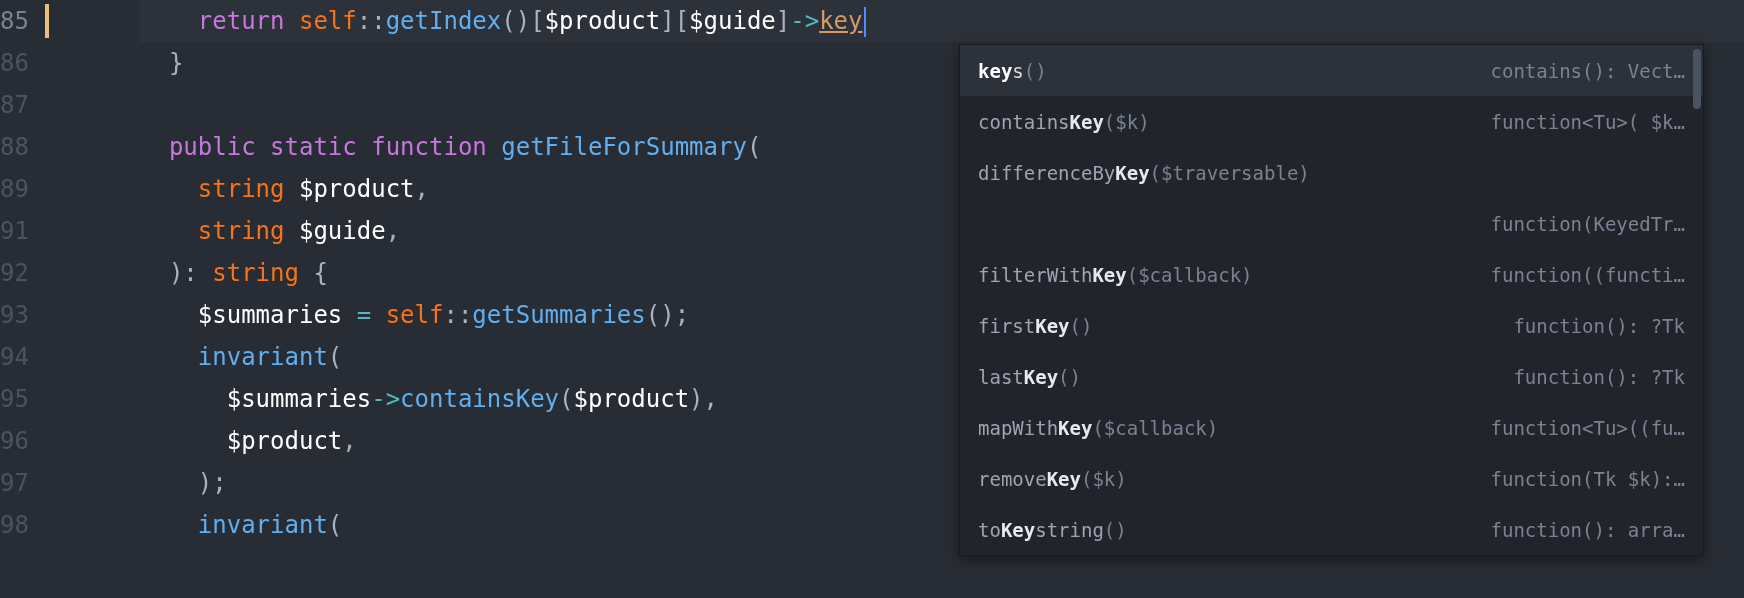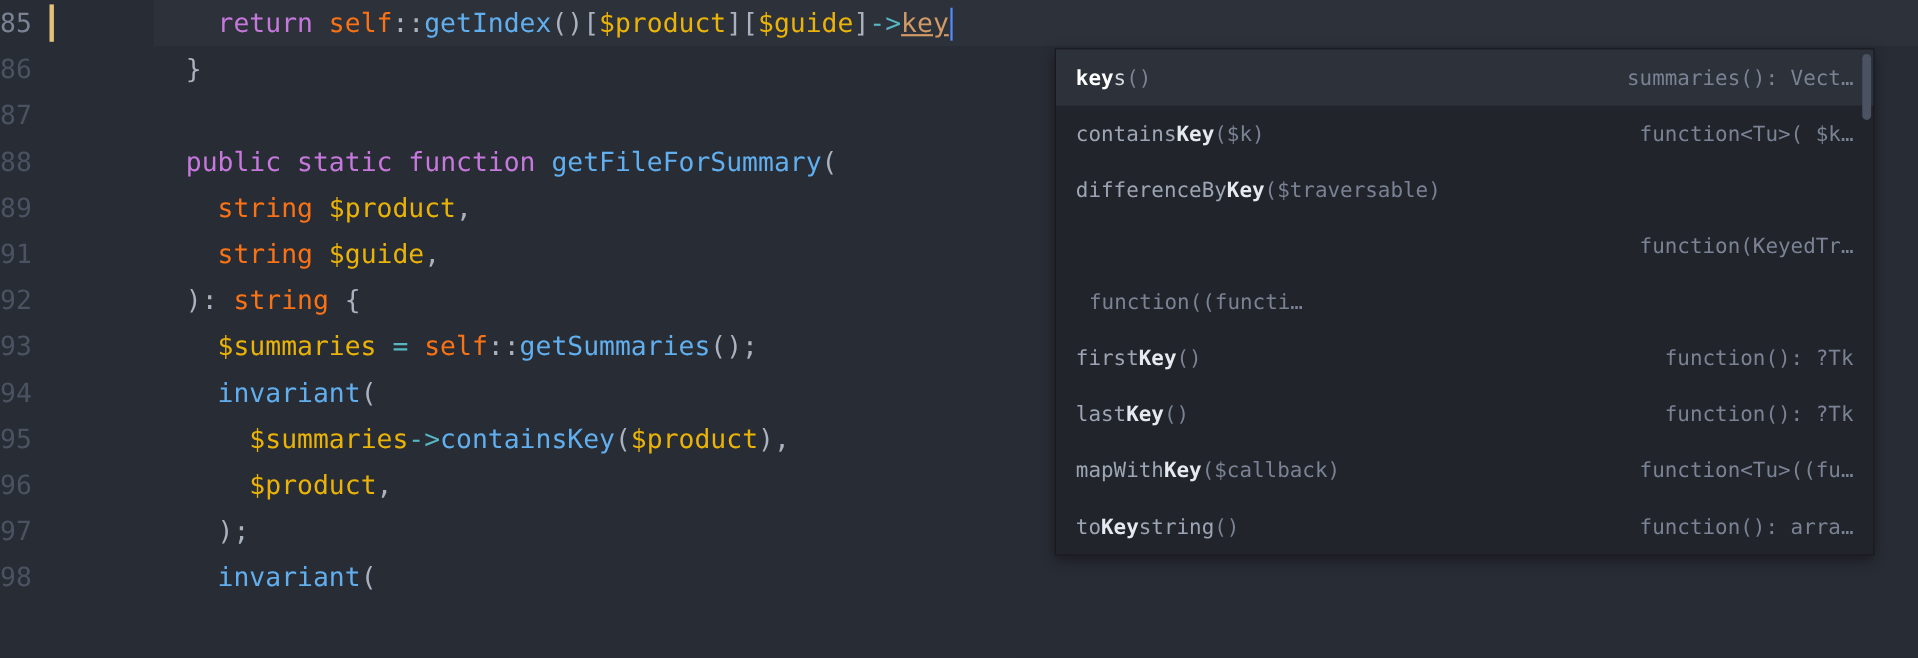--- a/index.html
+++ b/index.html
@@ -47,21 +47,21 @@
     }
     .line {
       height: 42px;
       line-height: 42px;
       white-space: pre;
       color: #abb2bf;
     }
     .line.hl { background: #2c313a; }
     .kw { color: #c678dd; }
     .fn { color: #61afef; }
-    .var { color: #eab308; }
+    .var { color: #ffffff; }
     .str { color: #98c379; }
     .punc { color: #abb2bf; }
     .op { color: #56b6c2; }
     .ty { color: #f97316; }
     .typed { color: #d19a66; text-decoration: underline; }
     .cursor {
       display: inline-block;
       width: 2px;
       height: 30px;
       background: #528bff;
@@ -137,49 +137,54 @@
     <div class="line">    <span class="var">$summaries</span> <span class="op">=</span> <span class="ty">self</span><span class="punc">::</span><span class="fn">getSummaries</span><span class="punc">();</span></div>
     <div class="line">    <span class="fn">invariant</span><span class="punc">(</span></div>
     <div class="line">      <span class="var">$summaries</span><span class="op">-&gt;</span><span class="fn">containsKey</span><span class="punc">(</span><span class="var">$product</span><span class="punc">)</span><span class="punc">,</span></div>
     <div class="line">      <span class="var">$product</span><span class="punc">,</span></div>
     <div class="line">    <span class="punc">);</span></div>
     <div class="line">    <span class="fn">invariant</span><span class="punc">(</span></div>
 
     <div class="autocomplete">
       <div class="ac-item selected">
         <span class="ac-left"><span></span><span class="match">key</span><span>s</span><span class="param">()</span></span>
-        <span class="ac-right">summaries(): Vect…</span>
+        <span class="ac-right">contains(): Vect…</span>
       </div>
       <div class="ac-item">
         <span class="ac-left"><span>contains</span><span class="match">Key</span><span></span><span class="param">($k)</span></span>
         <span class="ac-right">function&lt;Tu&gt;( $k…</span>
       </div>
       <div class="ac-item">
         <span class="ac-left"><span>differenceBy</span><span class="match">Key</span><span></span><span class="param">($traversable)</span></span>
         <span class="ac-right"></span>
       </div>
       <div class="ac-item">
         <span class="ac-left"><span></span><span class="match"></span><span></span><span class="param"></span></span>
         <span class="ac-right">function(KeyedTr…</span>
       </div>
       <div class="ac-item">
+        <span class="ac-left"><span>filterWith</span><span class="match">Key</span><span></span><span class="param">($callback)</span></span>
         <span class="ac-right">function((functi…</span>
       </div>
       <div class="ac-item">
         <span class="ac-left"><span>first</span><span class="match">Key</span><span></span><span class="param">()</span></span>
         <span class="ac-right">function(): ?Tk</span>
       </div>
       <div class="ac-item">
         <span class="ac-left"><span>last</span><span class="match">Key</span><span></span><span class="param">()</span></span>
         <span class="ac-right">function(): ?Tk</span>
       </div>
       <div class="ac-item">
         <span class="ac-left"><span>mapWith</span><span class="match">Key</span><span></span><span class="param">($callback)</span></span>
         <span class="ac-right">function&lt;Tu&gt;((fu…</span>
       </div>
       <div class="ac-item">
+        <span class="ac-left"><span>remove</span><span class="match">Key</span><span></span><span class="param">($k)</span></span>
+        <span class="ac-right">function(Tk $k):…</span>
+      </div>
+      <div class="ac-item">
         <span class="ac-left"><span>to</span><span class="match">Key</span><span>string</span><span class="param">()</span></span>
         <span class="ac-right">function(): arra…</span>
       </div>
       <div class="scrollbar"></div>
     </div>
   </div>
 </div>
 
 </body></html>

